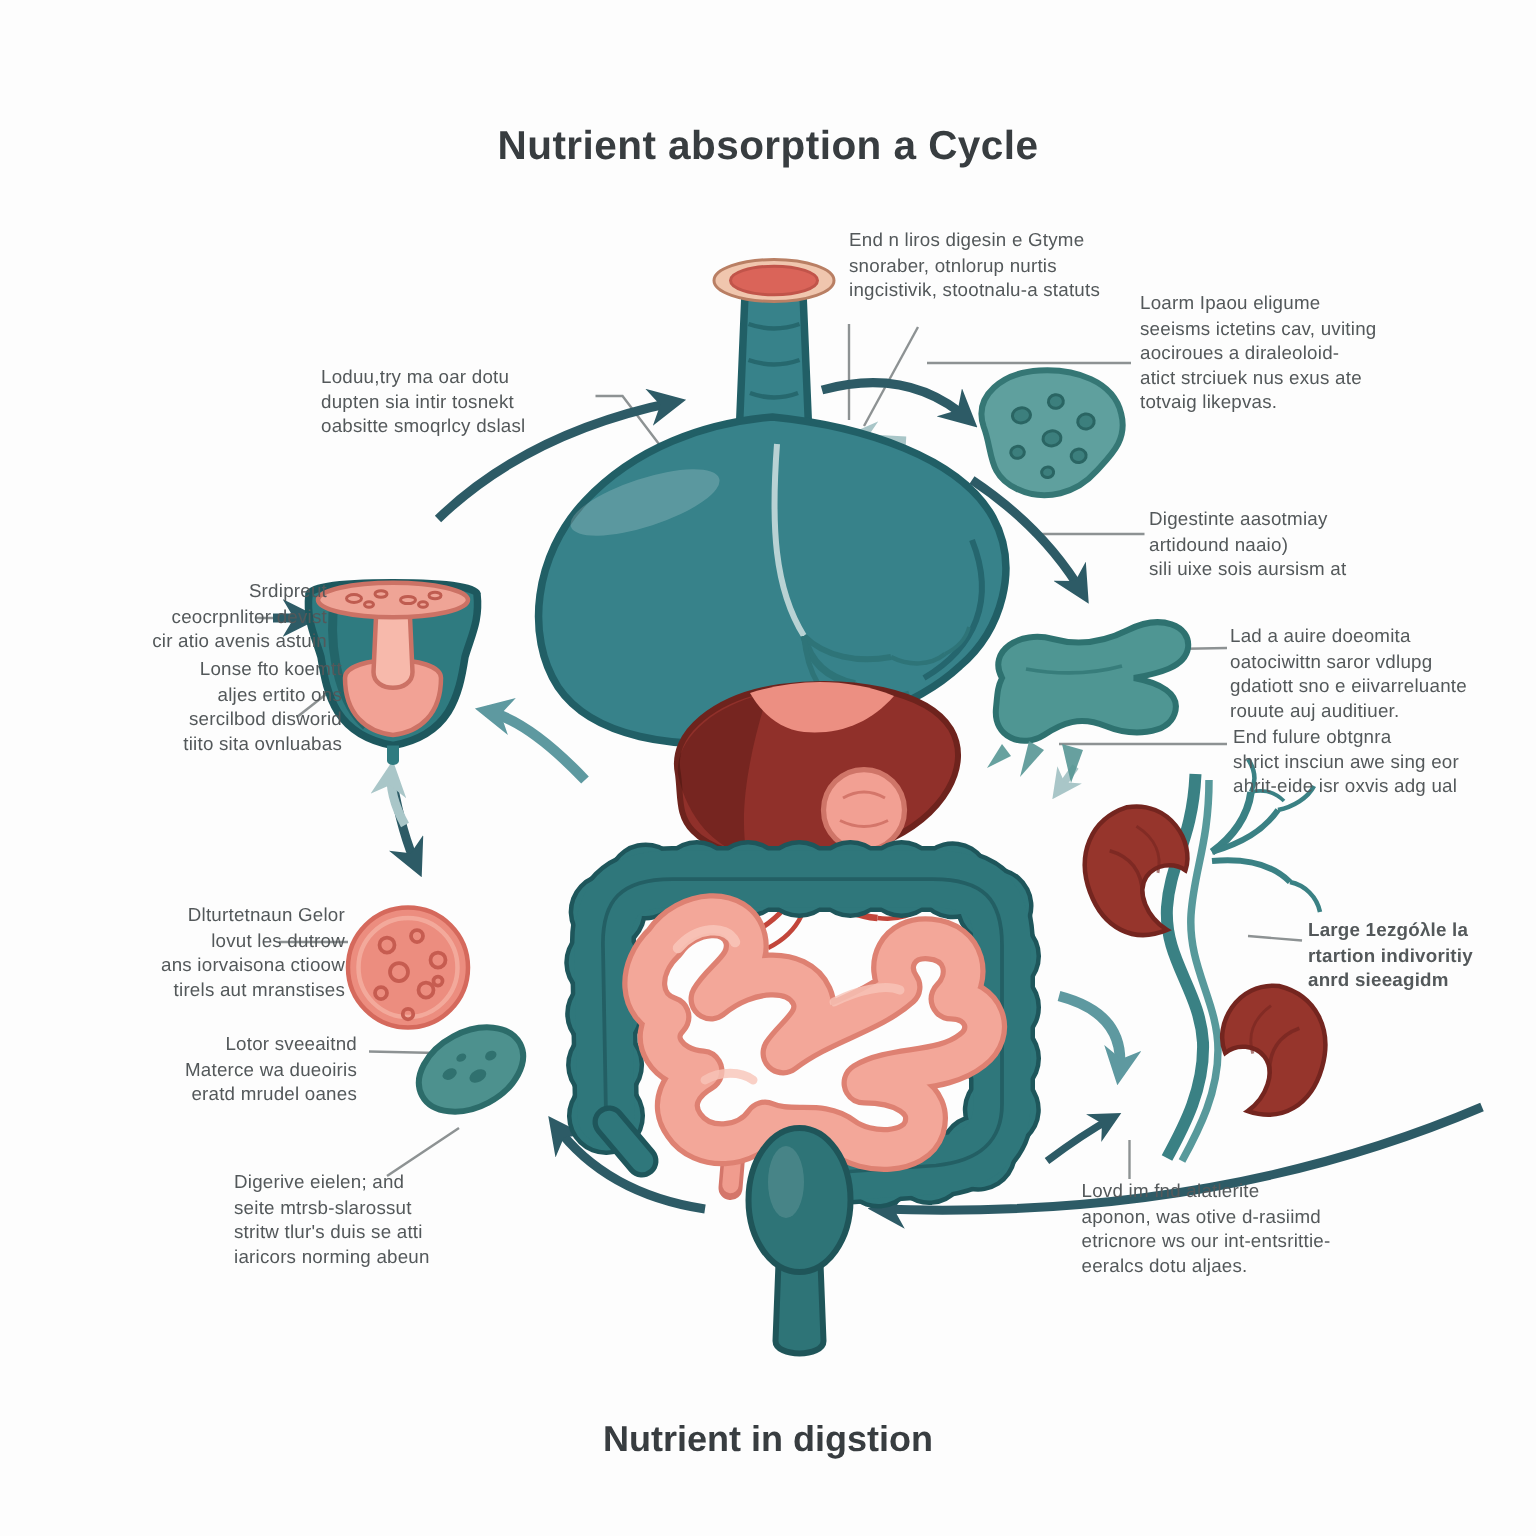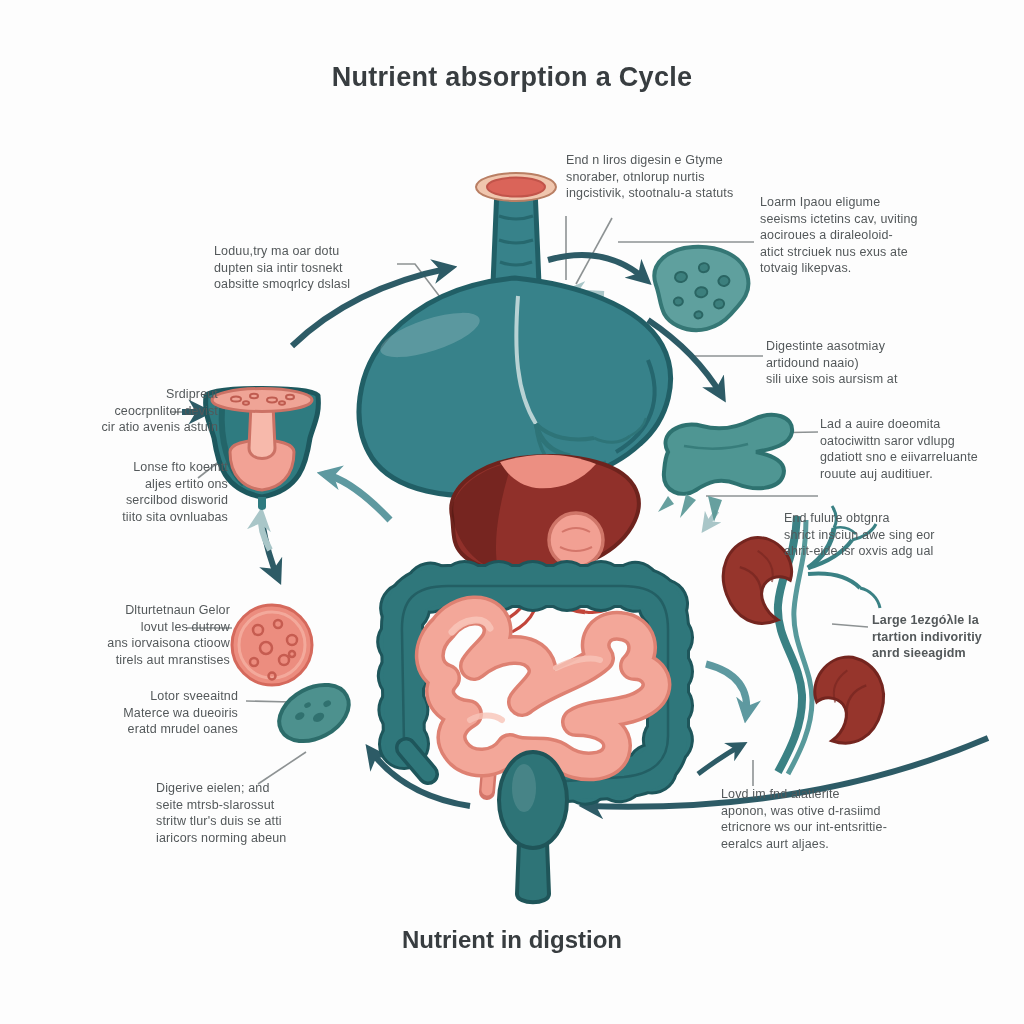--- a/index.html
+++ b/index.html
@@ -3,21 +3,21 @@
 <meta charset="utf-8">
 <style>
   html,body{margin:0;padding:0;background:#ffffff;}
   .stage{
     position:relative;width:1024px;height:1024px;background:#fdfdfd;
     font-family:"Liberation Sans",sans-serif;overflow:hidden;
   }
   svg.art{position:absolute;left:0;top:0;width:1024px;height:1024px;}
   .title{
     position:absolute;left:0;width:1024px;text-align:center;
-    font-weight:bold;color:#383d40;
+    font-weight:bold;color:#383d40;margin-top:20px;
   }
   #t-top{top:62px;font-size:27px;letter-spacing:.3px;}
   #t-bottom{top:926px;font-size:24px;}
   .label{
     position:absolute;font-size:12.5px;line-height:1.32;color:#53585a;
     white-space:pre-line;letter-spacing:.15px;
   }
   .label.right{text-align:right;}
 </style>
 </head>
@@ -249,34 +249,34 @@
 aociroues a diraleoloid-
 atict strciuek nus exus ate
 totvaig likepvas.</div>
   <div class="label" style="left:766px;top:338px;">Digestinte aasotmiay
 artidound naaio)
 sili uixe sois aursism at</div>
   <div class="label" style="left:820px;top:416px;">Lad a auire doeomita
 oatociwittn saror vdlupg
 gdatiott sno e eiivarreluante
 rouute auj auditiuer.</div>
-  <div class="label" style="left:784px;top:483px;margin-top:27px;">End fulure obtgnra
+  <div class="label" style="left:822px;top:483px;">End fulure obtgnra
 shrict insciun awe sing eor
 ahrit-eide isr oxvis adg ual</div>
   <div class="label" style="left:872px;top:612px;font-weight:bold;">Large 1ezgóλle la
 rtartion indivoritiy
 anrd sieeagidm</div>
   <div class="label" style="left:721px;top:786px;">Lovd im fnd alatlerite
 aponon, was otive d-rasiimd
 etricnore ws our int-entsrittie-
-eeralcs aurt aljaes.</div>
+eeralcs dotu aljaes.</div>
   <div class="label right" style="left:42px;top:386px;width:176px;">Srdipreut
 ceocrpnlitor devist
 cir atio avenis astuin</div>
-  <div class="label right" style="left:52px;top:459px;width:176px;">Lonse fto koemtt
+  <div class="label right" style="left:52px;top:438px;width:176px;">Lonse fto koemtt
 aljes ertito ons
 sercilbod disworid
 tiito sita ovnluabas</div>
   <div class="label right" style="left:46px;top:602px;width:184px;">Dlturtetnaun Gelor
 lovut les dutrow
 ans iorvaisona ctioow
 tirels aut mranstises</div>
   <div class="label right" style="left:86px;top:688px;width:152px;">Lotor sveeaitnd
 Materce wa dueoiris
 eratd mrudel oanes</div>

